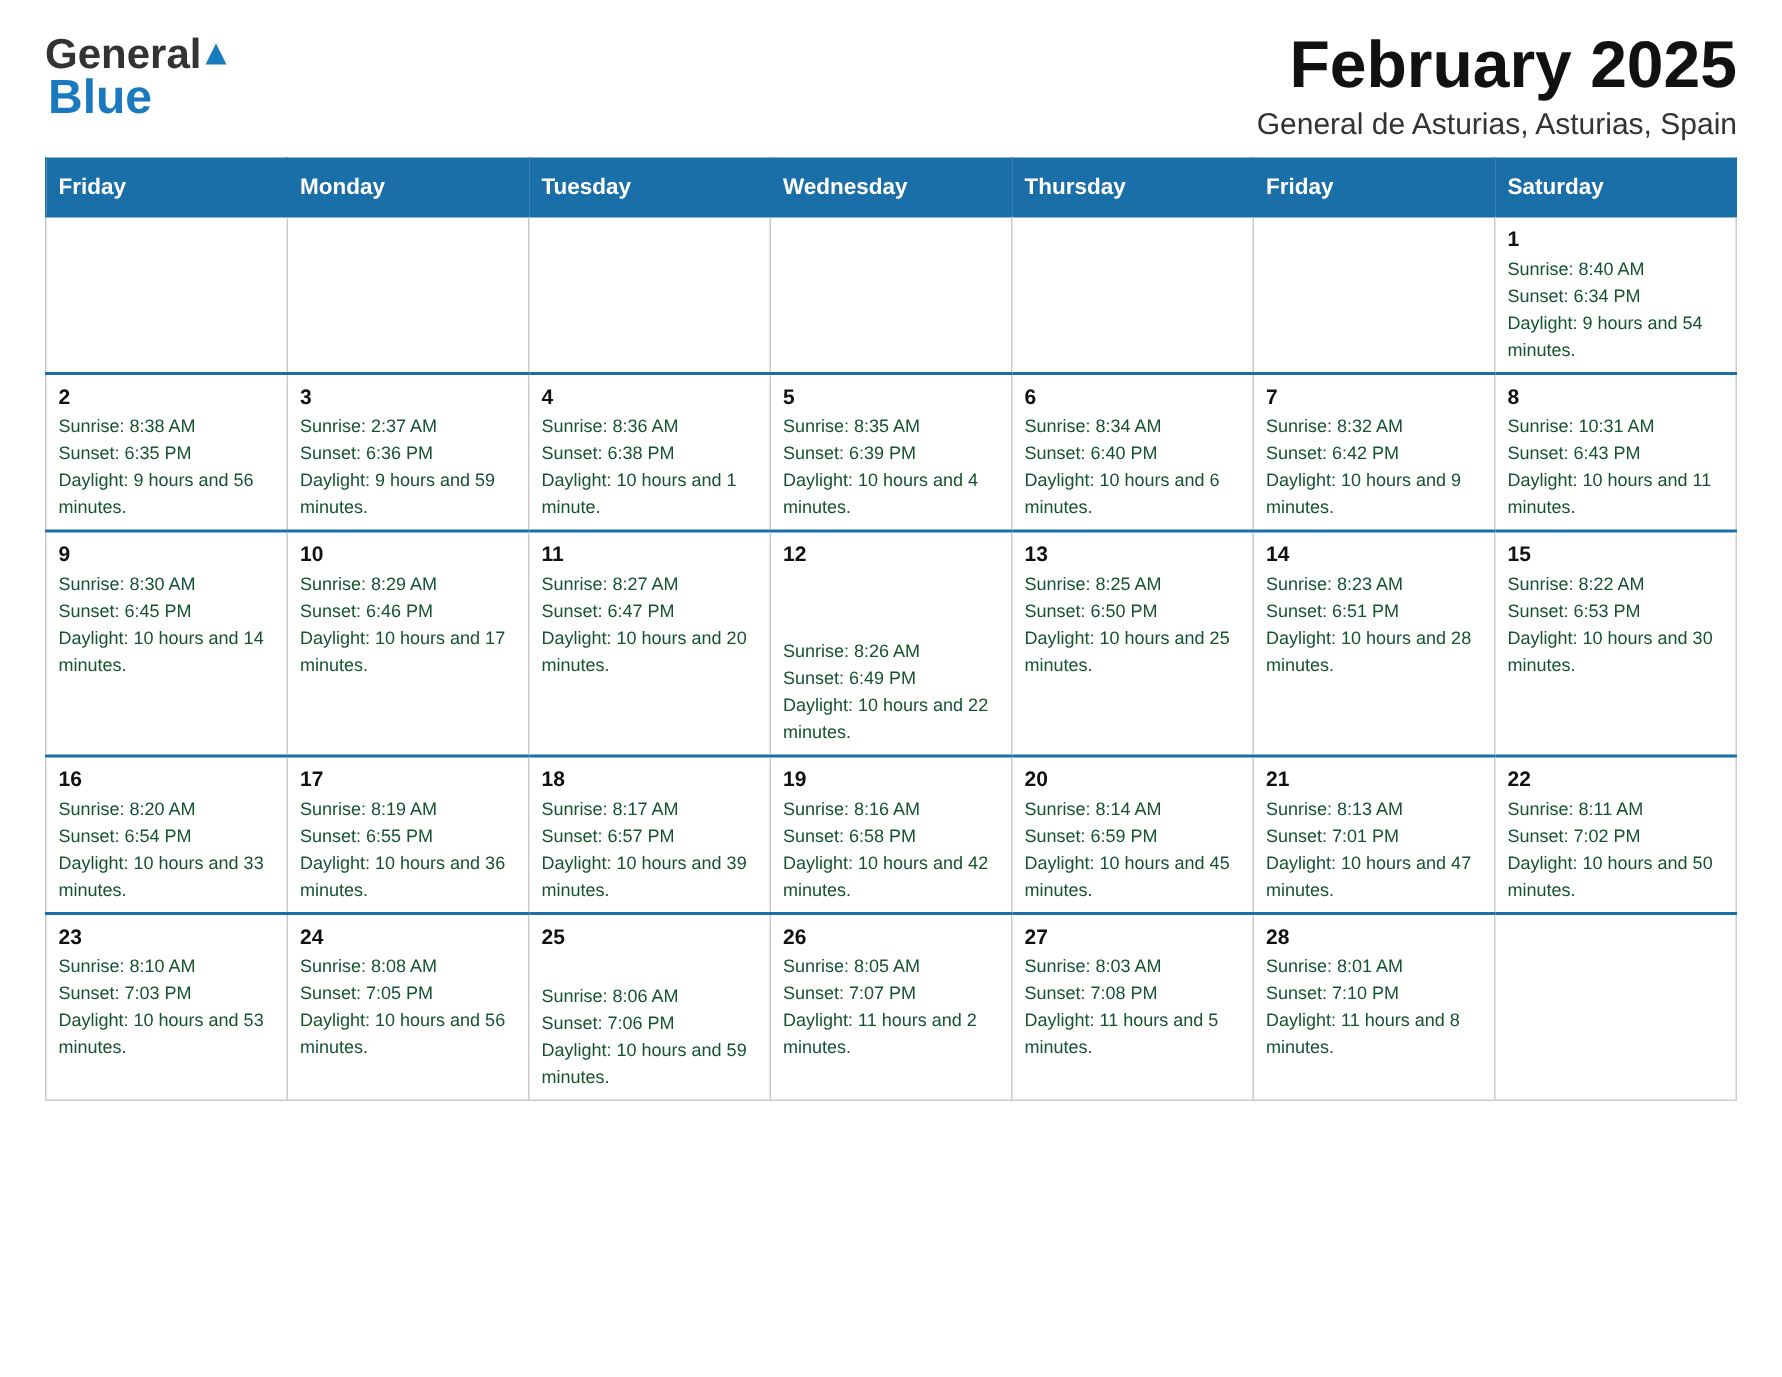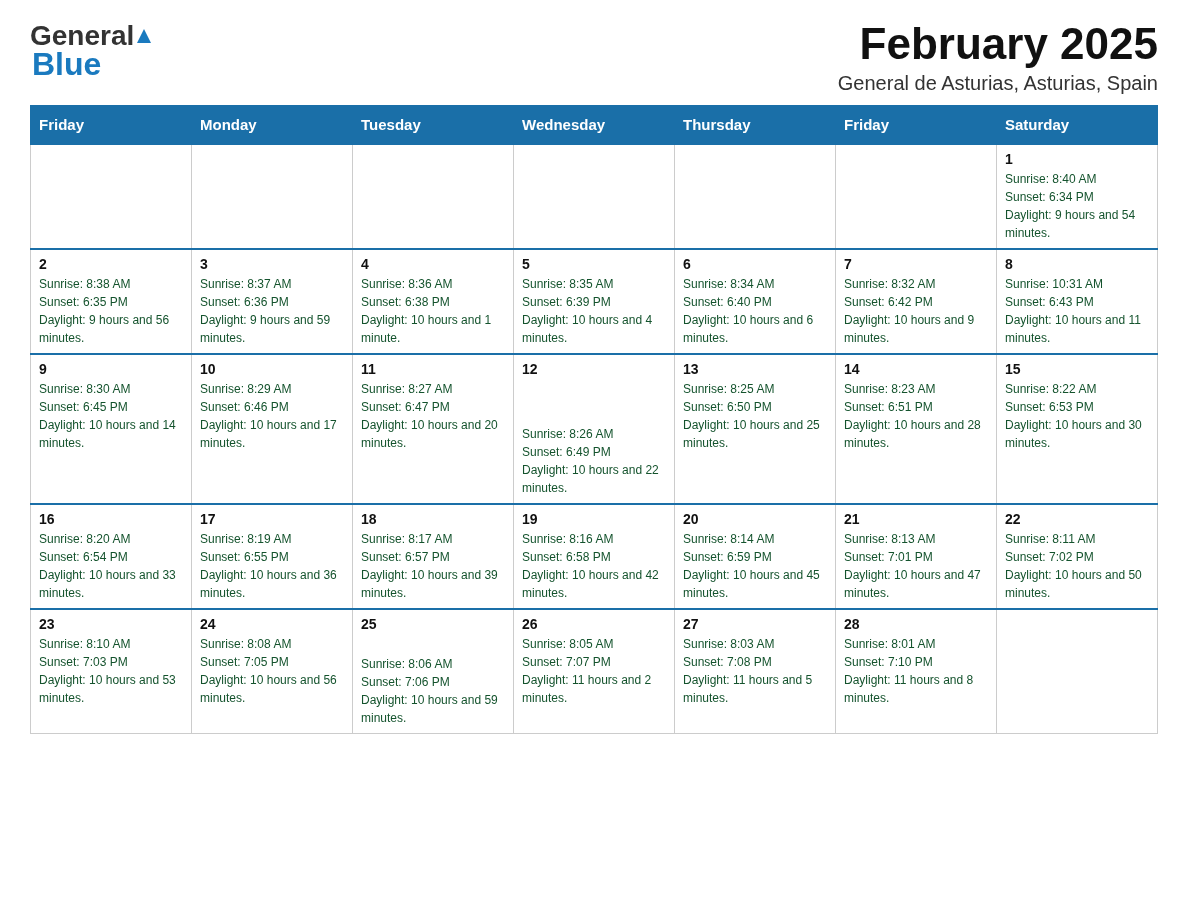--- a/index.html
+++ b/index.html
@@ -151,21 +151,21 @@
       </tr>
       <tr>
         <td>
           <div class="day-number">2</div>
           <div class="day-info" style="white-space: pre-line;">Sunrise: 8:38 AM
 Sunset: 6:35 PM
 Daylight: 9 hours and 56 minutes.</div>
         </td>
         <td>
           <div class="day-number">3</div>
-          <div class="day-info" style="white-space: pre-line;">Sunrise: 8:37 AM
+          <div class="day-info" style="white-space: pre-line;">Sunrise: 2:37 AM
 Sunset: 6:36 PM
 Daylight: 9 hours and 59 minutes.</div>
         </td>
         <td>
           <div class="day-number">4</div>
           <div class="day-info" style="white-space: pre-line;">Sunrise: 8:36 AM
 Sunset: 6:38 PM
 Daylight: 10 hours and 1 minute.</div>
         </td>
         <td>

